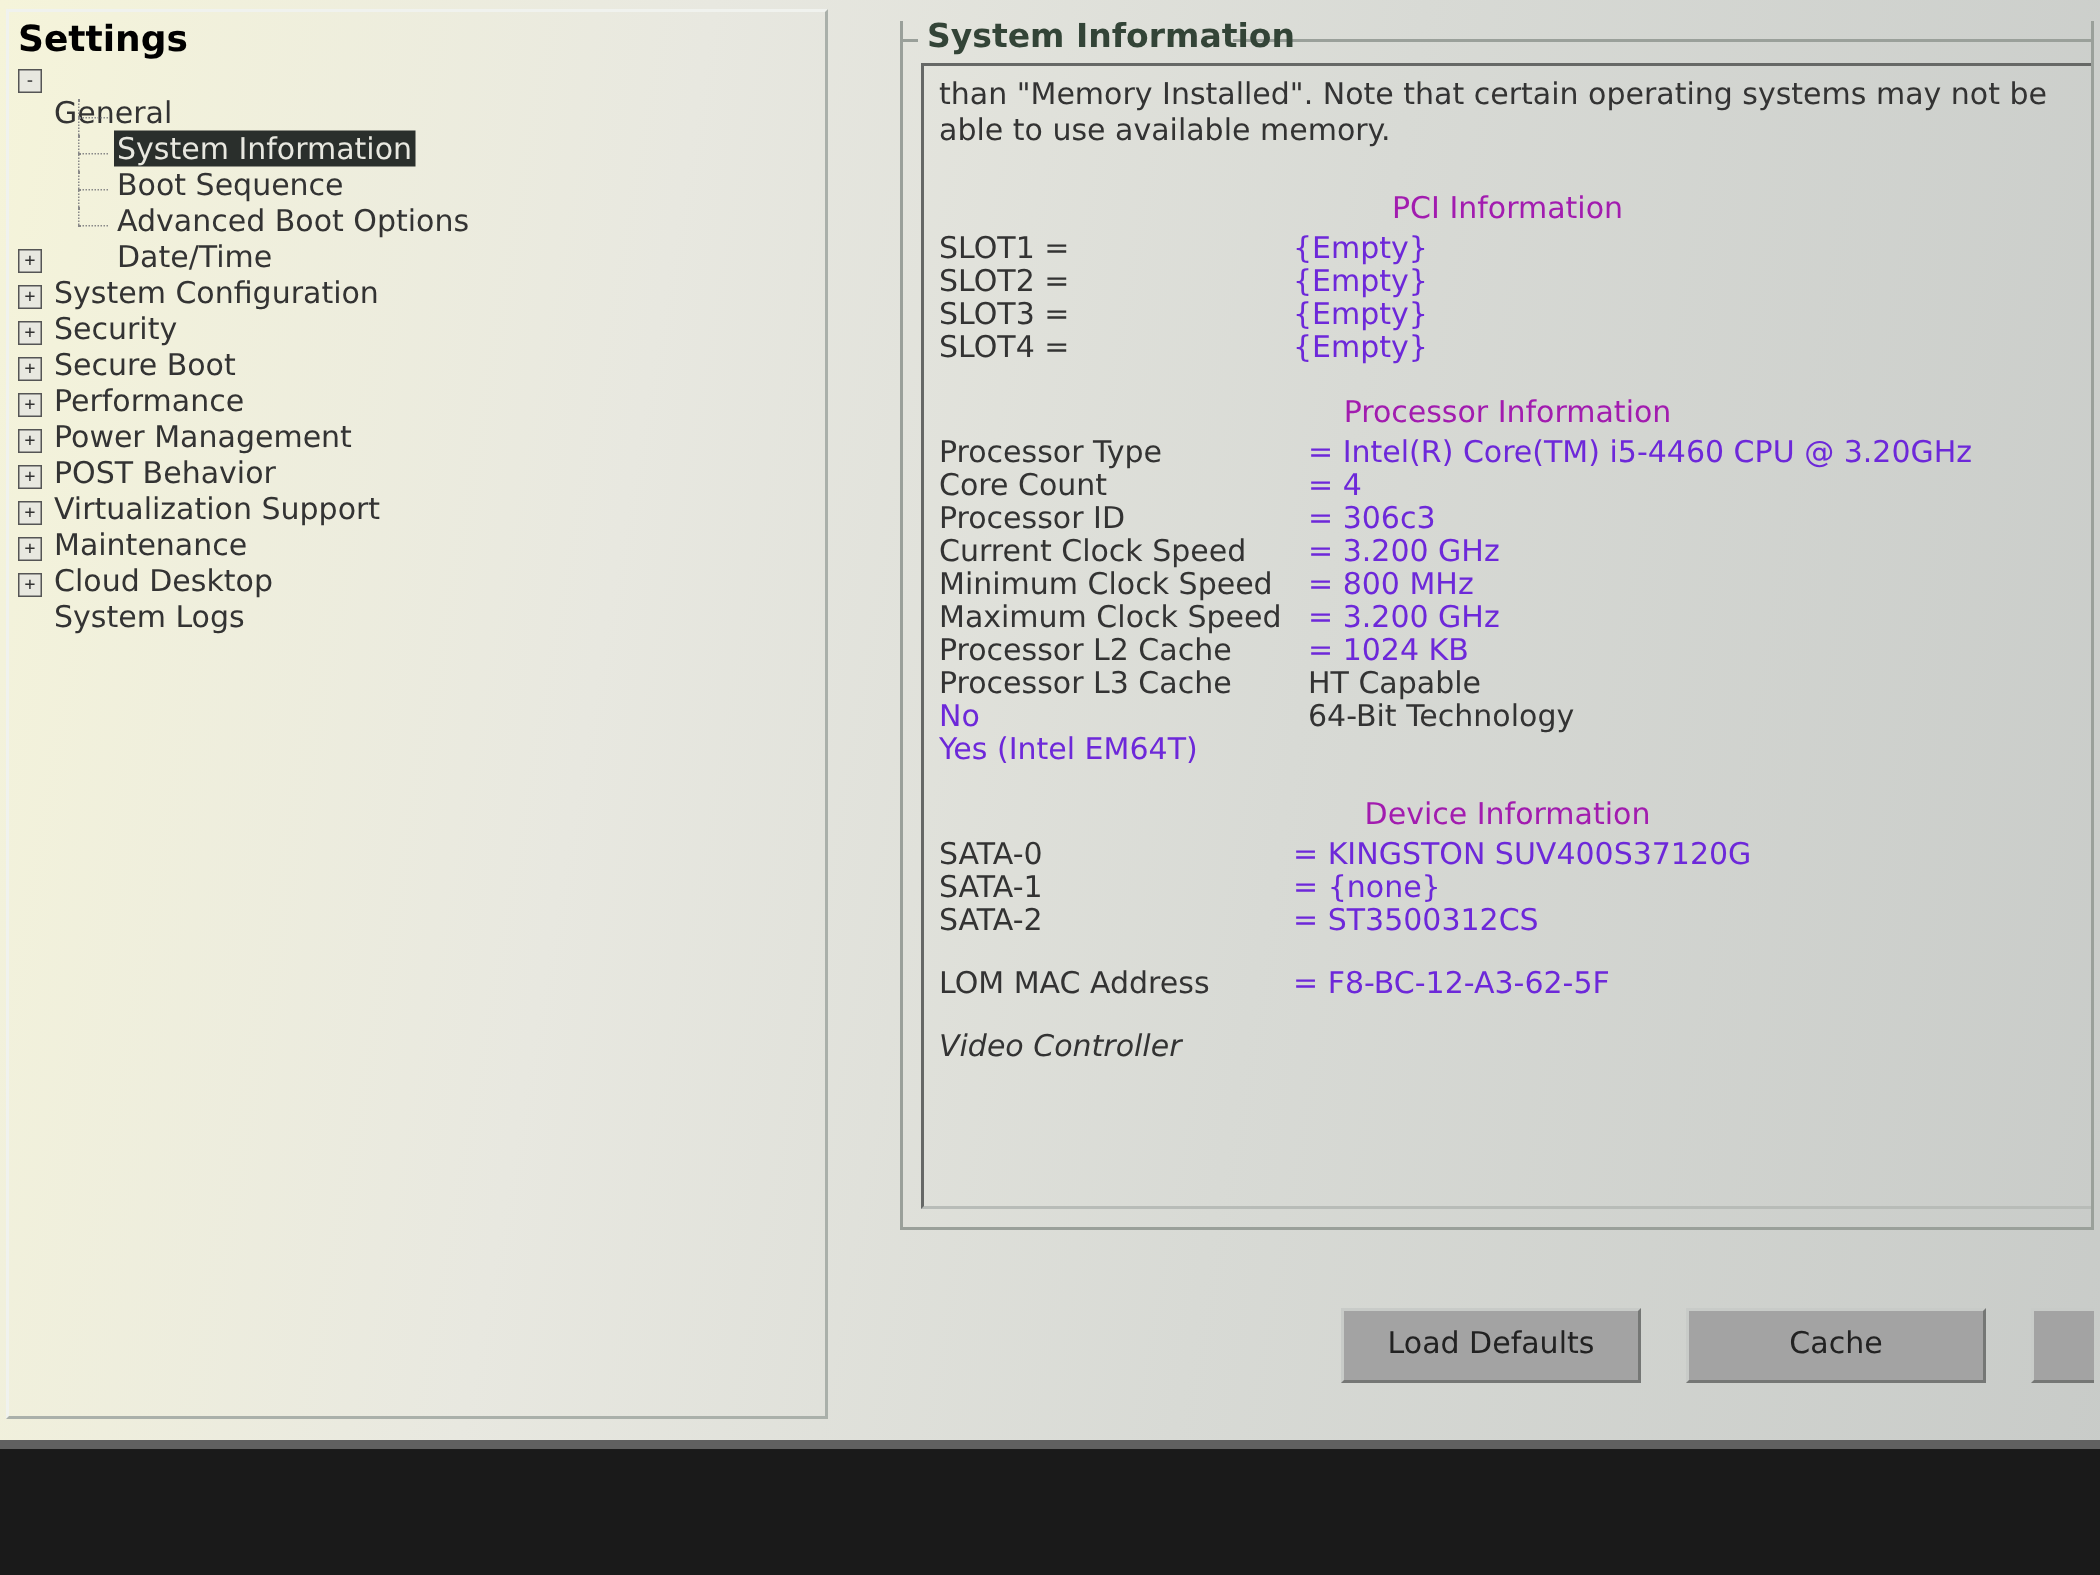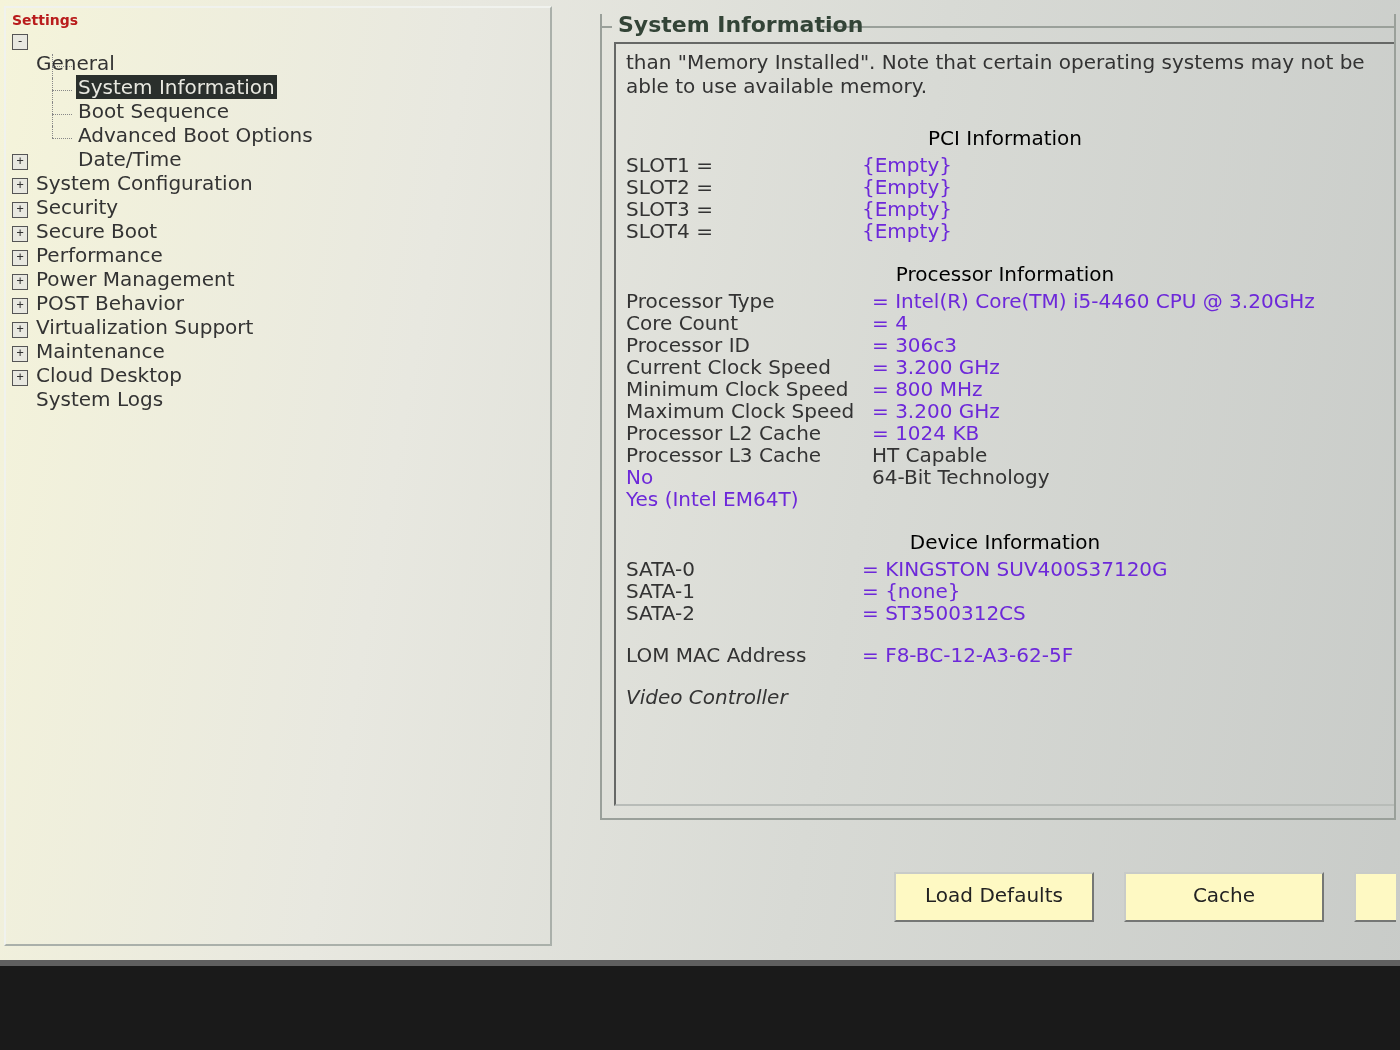--- a/index.html
+++ b/index.html
@@ -37,23 +37,23 @@
     width: 548px;
     height: 940px;
     border: 2px solid #aab0aa;
     border-top: 2px solid #f0f2ee;
     border-left: 2px solid #f0f2ee;
     background: transparent;
     box-sizing: border-box;
     padding: 4px 6px;
   }
   .panel-title {
-    font-size: 14px;
+    font-size: 24px;
     font-weight: bold;
-    color: #b91c1c;
+    color: #000000;
     margin: 0 0 2px 0;
   }
   .tree {
     font-size: 20px;
     line-height: 24px;
     color: #333;
   }
   .tree-row {
     display: flex;
     align-items: center;
@@ -168,21 +168,21 @@
     box-sizing: border-box;
   }
   .note {
     font-size: 20px;
     color: #333;
     line-height: 24px;
     margin-bottom: 28px;
   }
   .section-title {
     font-size: 20px;
-    color: #000000;
+    color: #a21caf;
     text-align: center;
     margin: 6px 0 4px 0;
   }
   .kv-block {
     display: grid;
     grid-template-columns: 220px 1fr;
     column-gap: 16px;
     font-size: 20px;
     line-height: 22px;
     margin-bottom: 20px;
@@ -204,21 +204,21 @@
     height: 64px;
     display: flex;
     justify-content: flex-end;
     gap: 30px;
     padding-right: 0;
   }
   .bios-button {
     width: 196px;
     height: 46px;
     border: 2px outset #c8cbc8;
-    background: #fef9c3;
+    background: #a3a3a3;
     font-size: 20px;
     color: #222;
     text-align: center;
     line-height: 42px;
     cursor: pointer;
   }
   .bios-button.cut {
     width: 40px;
     border-right: none;
   }

